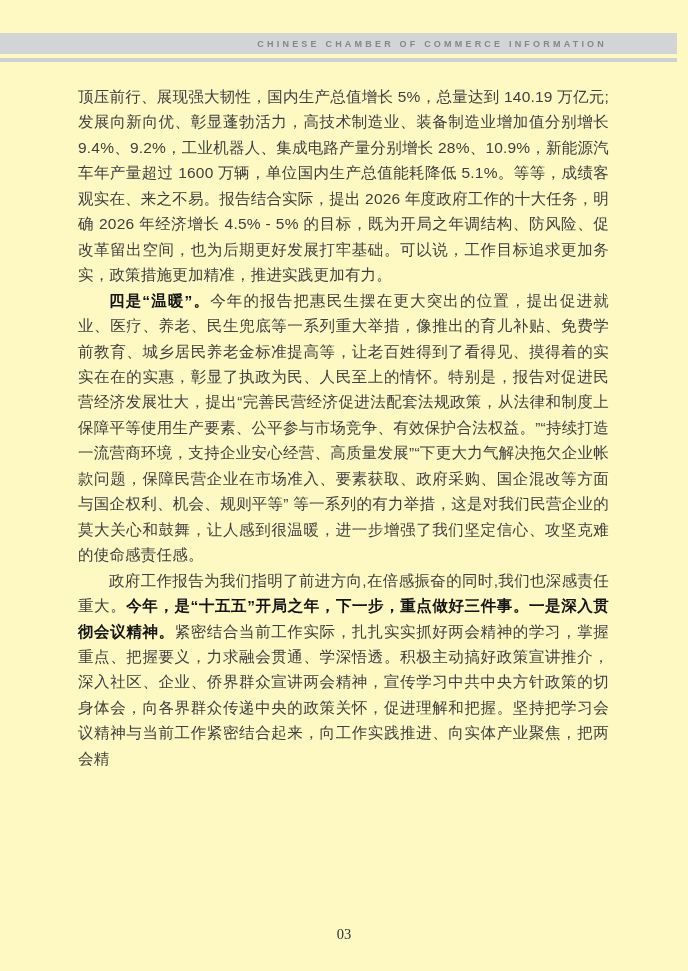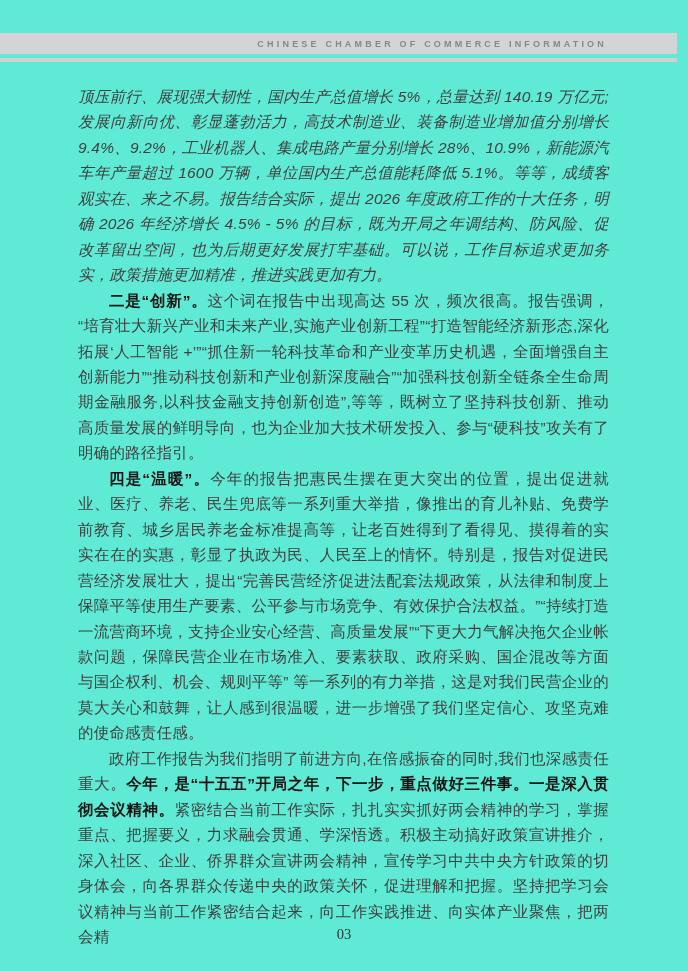--- a/index.html
+++ b/index.html
@@ -4,21 +4,21 @@
 <style>
   html, body {
     margin: 0;
     padding: 0;
     background: #ffffff;
   }
   .page {
     position: relative;
     width: 688px;
     height: 971px;
-    background: #5eead4;
+    background: #fef9c3;
     overflow: hidden;
     font-family: "Liberation Sans", "DejaVu Sans", sans-serif;
   }
   
   .banner {
     position: absolute;
     top: 33px;
     left: 0;
     width: 677px;
     height: 21px;
@@ -55,21 +55,20 @@
     color: #404040;
     text-align: justify;
     letter-spacing: 0.2px;
   }
   .para {
     margin: 0;
     text-indent: 2em;
   }
   .para.no-indent {
     text-indent: 0;
-    font-style: italic;
   }
   .b {
     font-weight: bold;
     color: #141414;
   }
   
   .page-number {
     position: absolute;
     top: 926px;
     left: 0;
@@ -87,21 +86,20 @@
 
   <div class="banner">
     <span>CHINESE CHAMBER OF COMMERCE INFORMATION</span>
   </div>
   <div class="banner-rule"></div>
 
   <div class="content">
 
     <p class="para no-indent"><span>顶压前行、展现强大韧性，国内生产总值增长 5%，总量达到 140.19 万亿元;发展向新向优、彰显蓬勃活力，高技术制造业、装备制造业增加值分别增长 9.4%、9.2%，工业机器人、集成电路产量分别增长 28%、10.9%，新能源汽车年产量超过 1600 万辆，单位国内生产总值能耗降低 5.1%。等等，成绩客观实在、来之不易。报告结合实际，提出 2026 年度政府工作的十大任务，明确 2026 年经济增长 4.5% - 5% 的目标，既为开局之年调结构、防风险、促改革留出空间，也为后期更好发展打牢基础。可以说，工作目标追求更加务实，政策措施更加精准，推进实践更加有力。</span></p>
 
-    <p class="para"><span class="b">二是“创新”。</span><span>这个词在报告中出现高达 55 次，频次很高。报告强调，“培育壮大新兴产业和未来产业,实施产业创新工程”“打造智能经济新形态,深化拓展‘人工智能 +’”“抓住新一轮科技革命和产业变革历史机遇，全面增强自主创新能力”“推动科技创新和产业创新深度融合”“加强科技创新全链条全生命周期金融服务,以科技金融支持创新创造”,等等，既树立了坚持科技创新、推动高质量发展的鲜明导向，也为企业加大技术研发投入、参与“硬科技”攻关有了明确的路径指引。</span></p>
 
 
     <p class="para"><span class="b">四是“温暖”。</span><span>今年的报告把惠民生摆在更大突出的位置，提出促进就业、医疗、养老、民生兜底等一系列重大举措，像推出的育儿补贴、免费学前教育、城乡居民养老金标准提高等，让老百姓得到了看得见、摸得着的实实在在的实惠，彰显了执政为民、人民至上的情怀。特别是，报告对促进民营经济发展壮大，提出“完善民营经济促进法配套法规政策，从法律和制度上保障平等使用生产要素、公平参与市场竞争、有效保护合法权益。”“持续打造一流营商环境，支持企业安心经营、高质量发展”“下更大力气解决拖欠企业帐款问题，保障民营企业在市场准入、要素获取、政府采购、国企混改等方面与国企权利、机会、规则平等” 等一系列的有力举措，这是对我们民营企业的莫大关心和鼓舞，让人感到很温暖，进一步增强了我们坚定信心、攻坚克难的使命感责任感。</span></p>
 
     <p class="para"><span>政府工作报告为我们指明了前进方向,在倍感振奋的同时,我们也深感责任重大。</span><span class="b">今年，是“十五五”开局之年，下一步，重点做好三件事。一是深入贯彻会议精神。</span><span>紧密结合当前工作实际，扎扎实实抓好两会精神的学习，掌握重点、把握要义，力求融会贯通、学深悟透。积极主动搞好政策宣讲推介，深入社区、企业、侨界群众宣讲两会精神，宣传学习中共中央方针政策的切身体会，向各界群众传递中央的政策关怀，促进理解和把握。坚持把学习会议精神与当前工作紧密结合起来，向工作实践推进、向实体产业聚焦，把两会精</span></p>
 
   </div>
 
   <div class="page-number">03</div>
 

